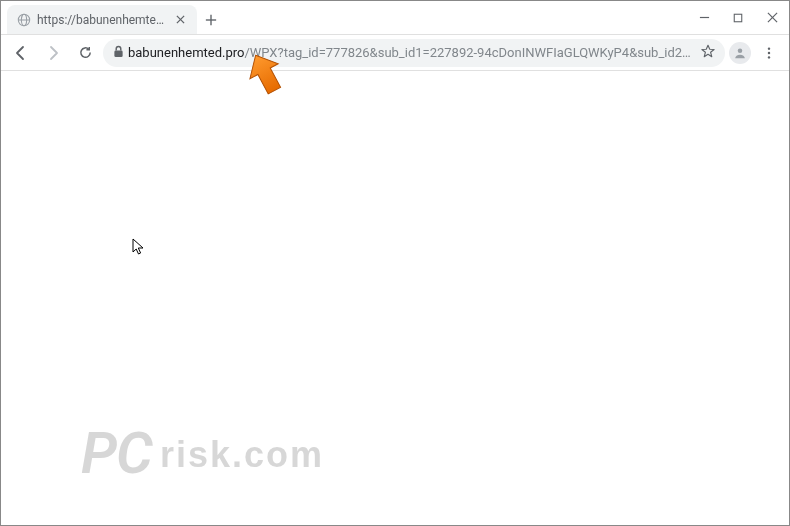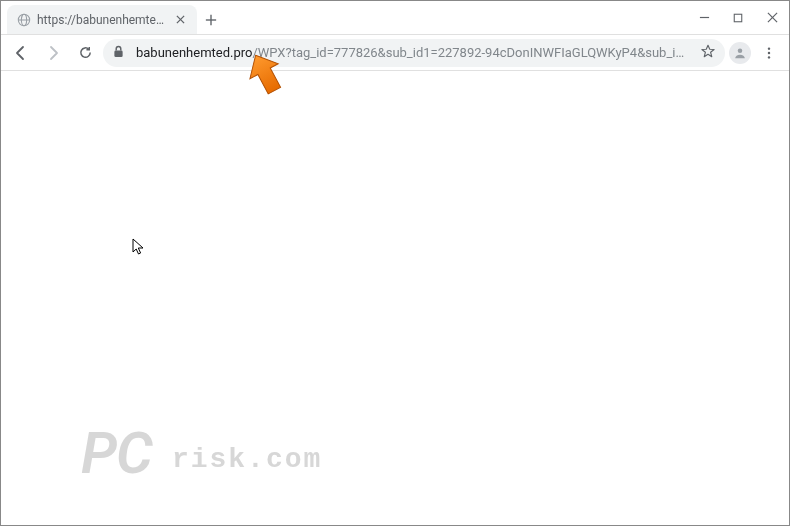--- a/index.html
+++ b/index.html
@@ -11,38 +11,38 @@
 .tab .title { white-space: nowrap; overflow: hidden; text-overflow: ellipsis; max-width: 130px; }
 .tab .close { width: 14px; height: 14px; display: flex; align-items: center; justify-content: center; }
 .newtab { width: 28px; display: flex; align-items: center; justify-content: center; color: #5f6368; font-size: 16px; margin-top: 4px; }
 .spacer { flex: 1; }
 .win-controls { display: flex; align-items: center; }
 .win-btn { width: 34px; height: 28px; display: flex; align-items: center; justify-content: center; color: #5f6368; }
 
 .toolbar { height: 36px; background: #fff; display: flex; align-items: center; gap: 4px; padding: 0 6px; border-bottom: 1px solid #e0e0e0; }
 .nav-btn { width: 28px; height: 28px; display: flex; align-items: center; justify-content: center; color: #5f6368; border-radius: 50%; }
 .nav-btn.disabled { color: #bdc1c6; }
-.omnibox { flex: 1; height: 28px; background: #f1f3f4; border-radius: 14px; display: flex; align-items: center; padding: 0 10px; gap: 12px; min-width: 0; }
+.omnibox { flex: 1; height: 28px; background: #f1f3f4; border-radius: 14px; display: flex; align-items: center; padding: 0 10px; gap: 4px; min-width: 0; }
 .omnibox .lock { color: #5f6368; }
 .url { display: flex; align-items: baseline; font-size: 13px; white-space: nowrap; overflow: hidden; min-width: 0; }
 .url .host { color: #202124; }
 .url .path { color: #80868b; overflow: hidden; text-overflow: ellipsis; }
 .star { color: #5f6368; margin-left: auto; }
 .avatar { width: 22px; height: 22px; border-radius: 50%; background: #e8eaed; display: flex; align-items: center; justify-content: center; color: #9aa0a6; }
 
 .content { position: absolute; top: 70px; left: 0; right: 0; bottom: 0; background: #fff; }
 
 .arrow { position: absolute; left: 244px; top: 50px; }
 
 .cursor { position: absolute; left: 131px; top: 237px; color: #000; }
 
 .watermark { position: absolute; left: 80px; bottom: 38px; font-family: Georgia, 'Times New Roman', serif; font-size: 58px; font-style: italic; font-weight: 600; color: rgba(140,140,140,0.35); letter-spacing: -1px; user-select: none; }
 .watermark .p { display: inline-block; transform: none; }
 .watermark .c { display: inline-block; }
-.watermark .rest { font-style: normal; font-family: Liberation Mono, monospace; font-weight: 700; letter-spacing: 2px; font-size: 28px; margin-left: 20px; vertical-align: 6px; }
+.watermark .rest { font-style: normal; font-family: Liberation Sans, sans-serif; font-weight: 700; letter-spacing: 2px; font-size: 36px; margin-left: 8px; vertical-align: 6px; }
 </style>
 </head>
 <body>
 
 <div class="titlebar">
   <div class="tab">
     <span class="favicon">
       <svg viewBox="0 0 16 16" width="14" height="14">
           <circle cx="8" cy="8" r="6.5" fill="none" stroke="#9aa0a6" stroke-width="1.2"></circle>
           <ellipse cx="8" cy="8" rx="3" ry="6.5" fill="none" stroke="#9aa0a6" stroke-width="1.2"></ellipse>

